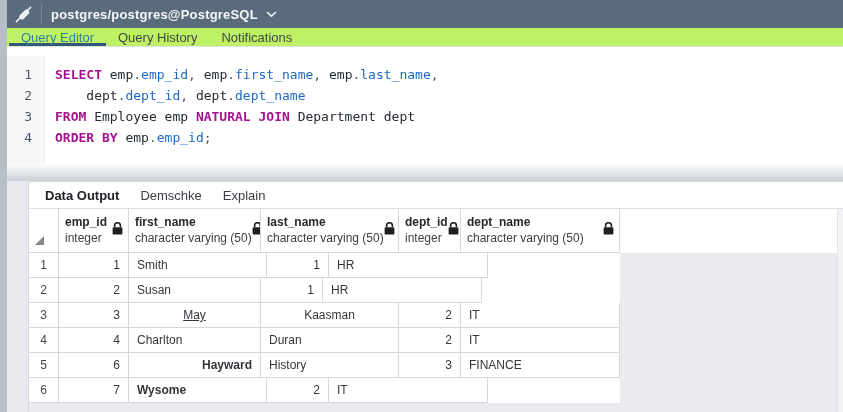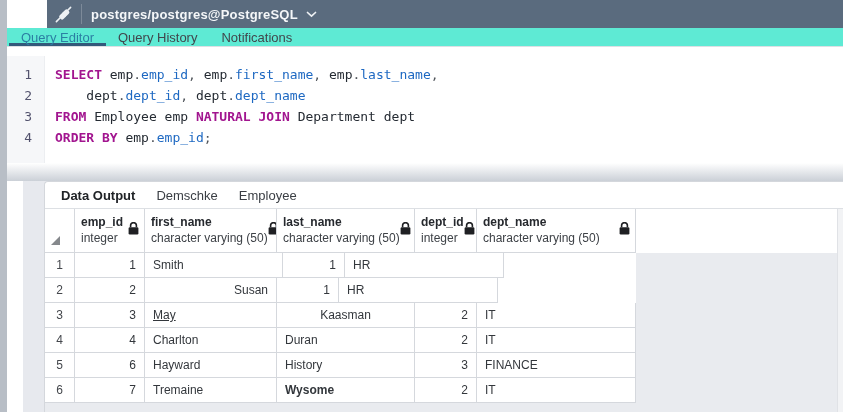--- a/index.html
+++ b/index.html
@@ -4,29 +4,29 @@
 <style>
   html,body{margin:0;padding:0;}
   body{font-family:"Liberation Sans",sans-serif;background:#fff;}
   .app{position:relative;width:843px;height:412px;overflow:hidden;background:#fff;}
 
   
   .left-strip{position:absolute;left:0;top:0;width:7px;height:412px;background:#b8bec6;}
 
   
   .topbar{position:absolute;left:7px;right:0;top:0;height:28px;background:var(--topbar-bg,#5a6b7e);
-          display:flex;align-items:center;margin-left:40px;}
+          display:flex;align-items:center;}
   .topbar .plug{margin-left:7px;display:flex;align-items:center;}
   .topbar .vdiv{width:1px;height:20px;background:#7d8a99;margin:0 9px 0 8px;}
   .conn-label{color:var(--topbar-text,#f5f7f9);font-size:13px;font-weight:700;letter-spacing:.2px;}
   .conn-caret{margin-left:8px;display:flex;align-items:center;}
   .conn-btn{display:flex;align-items:center;cursor:pointer;}
 
   
-  .tabbar{position:absolute;left:7px;right:0;top:28px;height:19px;background:#5eead4;
+  .tabbar{position:absolute;left:7px;right:0;top:28px;height:19px;background:#bef264;
           border-bottom:1px solid #dde0e4;display:flex;align-items:stretch;padding-left:2px;box-sizing:border-box;}
   .qtab{display:flex;align-items:center;padding:0 12px;font-size:13px;color:var(--tab-text,#41464c);cursor:pointer;}
   .qtab.active{color:var(--tab-active,#2b7fa3);box-shadow:inset 0 -3px 0 var(--tab-underline,#33597a);}
 
   
   .editor{position:absolute;left:7px;right:0;top:56px;height:107px;background:#fff;display:flex;
           font-family:"DejaVu Sans Mono",monospace;font-size:13px;line-height:21px;}
   .gutter{width:38px;background:#f6f7f9;border-right:1px solid #eceef1;padding-top:8px;box-sizing:border-box;
           text-align:right;color:var(--line-number,#53536e);}
   .gutter .ln{padding-right:12px;height:21px;}
@@ -35,21 +35,21 @@
   .tok-kw{color:var(--keyword,#a2158f);font-weight:bold;}
   .tok-col{color:var(--column-ref,#1d68c2);}
   .tok-id{color:var(--identifier,#252b33);}
   .tok-pun{color:var(--punctuation,#50555b);}
 
   
   .splitter{position:absolute;left:7px;right:0;top:163px;height:18px;
             background:linear-gradient(to bottom,#ffffff,#cbd0d7);cursor:row-resize;}
 
   
-  .out-region{position:absolute;left:7px;right:0;top:181px;bottom:0;background:var(--panel-bg,#e7e9ee);margin-left:16px;}
+  .out-region{position:absolute;left:7px;right:0;top:181px;bottom:0;background:var(--panel-bg,#e7e9ee);}
   .out-card{position:absolute;left:21px;top:0;right:0;bottom:0;background:#fff;
             border:1px solid #d4d7dc;border-right:none;border-bottom:none;border-radius:4px 0 0 0;box-sizing:border-box;}
   .out-tabs{height:26px;display:flex;align-items:center;padding-left:14px;border-bottom:1px solid #dde0e4;}
   .otab{font-size:13px;color:#3a3e44;margin-right:17px;padding:0 2px;cursor:pointer;}
   .otab.active{font-weight:700;color:#202327;}
 
   
   .out-body-bg{position:absolute;left:0;top:71px;right:0;bottom:0;background:#e9ebef;}
   .right-scroll{position:absolute;right:0;top:27px;bottom:0;width:5px;background:#f2f3f5;border-left:1px solid #e0e2e6;}
 
@@ -113,21 +113,21 @@
     <div class="code"><div class="code-line"><span class="tok-kw">SELECT</span><span class="tok-id"> emp</span><span class="tok-pun">.</span><span class="tok-col">emp_id</span><span class="tok-pun">, </span><span class="tok-id">emp</span><span class="tok-pun">.</span><span class="tok-col">first_name</span><span class="tok-pun">, </span><span class="tok-id">emp</span><span class="tok-pun">.</span><span class="tok-col">last_name</span><span class="tok-pun">,</span></div><div class="code-line"><span class="tok-id">    dept</span><span class="tok-pun">.</span><span class="tok-col">dept_id</span><span class="tok-pun">, </span><span class="tok-id">dept</span><span class="tok-pun">.</span><span class="tok-col">dept_name</span></div><div class="code-line"><span class="tok-kw">FROM</span><span class="tok-id"> Employee emp </span><span class="tok-kw">NATURAL JOIN</span><span class="tok-id"> Department dept</span></div><div class="code-line"><span class="tok-kw">ORDER BY</span><span class="tok-id"> emp</span><span class="tok-pun">.</span><span class="tok-col">emp_id</span><span class="tok-pun">;</span></div></div>
   </div>
 
   <div class="splitter"></div>
 
   <div class="out-region">
     <div class="out-card">
       <div class="out-tabs">
         <div class="otab active">Data Output</div>
         <div class="otab">Demschke</div>
-        <div class="otab">Employee</div>
+        <div class="otab">Explain</div>
       </div>
       <div class="out-body-bg"></div>
       <div class="right-scroll"></div>
       <div class="grid">
         <div class="grow">
           <div class="gcell gc0 corner">
             <span class="tri"></span>
           </div>
 
         <div class="gcell gc1 hcell">
@@ -185,52 +185,51 @@
             <div class="grow">
               <div class="gcell gc0 bcell rownum">1</div>
               <div class="gcell gc1 bcell" style="text-align: right;">1</div>
               <div class="gcell gc3 bcell" style="text-align: left;">Smith</div>
               <div class="gcell gc4 bcell" style="text-align: right;">1</div>
               <div class="gcell gc5 bcell" style="text-align: left;">HR</div>
             </div>
             <div class="grow">
               <div class="gcell gc0 bcell rownum">2</div>
               <div class="gcell gc1 bcell" style="text-align: right;">2</div>
-              <div class="gcell gc2 bcell" style="text-align: right;">Susan</div>
+              <div class="gcell gc2 bcell" style="text-align: left;">Susan</div>
               <div class="gcell gc4 bcell" style="text-align: right;">1</div>
               <div class="gcell gc5 bcell" style="text-align: left;">HR</div>
             </div>
             <div class="grow">
               <div class="gcell gc0 bcell rownum">3</div>
               <div class="gcell gc1 bcell" style="text-align: right;">3</div>
-              <div class="gcell gc2 bcell" style="text-align: left; text-decoration: underline;">May</div>
+              <div class="gcell gc2 bcell" style="text-align: center; text-decoration: underline;">May</div>
               <div class="gcell gc3 bcell" style="text-align: center;">Kaasman</div>
               <div class="gcell gc4 bcell" style="text-align: right;">2</div>
               <div class="gcell gc5 bcell" style="text-align: left;">IT</div>
             </div>
             <div class="grow">
               <div class="gcell gc0 bcell rownum">4</div>
               <div class="gcell gc1 bcell" style="text-align: right;">4</div>
               <div class="gcell gc2 bcell" style="text-align: left;">Charlton</div>
               <div class="gcell gc3 bcell" style="text-align: left;">Duran</div>
               <div class="gcell gc4 bcell" style="text-align: right;">2</div>
               <div class="gcell gc5 bcell" style="text-align: left;">IT</div>
             </div>
             <div class="grow">
               <div class="gcell gc0 bcell rownum">5</div>
               <div class="gcell gc1 bcell" style="text-align: right;">6</div>
-              <div class="gcell gc2 bcell" style="text-align: left;">Hayward</div>
+              <div class="gcell gc2 bcell" style="text-align: right; font-weight: bold;">Hayward</div>
               <div class="gcell gc3 bcell" style="text-align: left;">History</div>
               <div class="gcell gc4 bcell" style="text-align: right;">3</div>
               <div class="gcell gc5 bcell" style="text-align: left;">FINANCE</div>
             </div>
             <div class="grow">
               <div class="gcell gc0 bcell rownum">6</div>
               <div class="gcell gc1 bcell" style="text-align: right;">7</div>
-              <div class="gcell gc2 bcell" style="text-align: left;">Tremaine</div>
               <div class="gcell gc3 bcell" style="text-align: left; font-weight: bold;">Wysome</div>
               <div class="gcell gc4 bcell" style="text-align: right;">2</div>
               <div class="gcell gc5 bcell" style="text-align: left;">IT</div>
             </div>
           </div>
       </div>
     </div>
   </div>
 </div>
 

